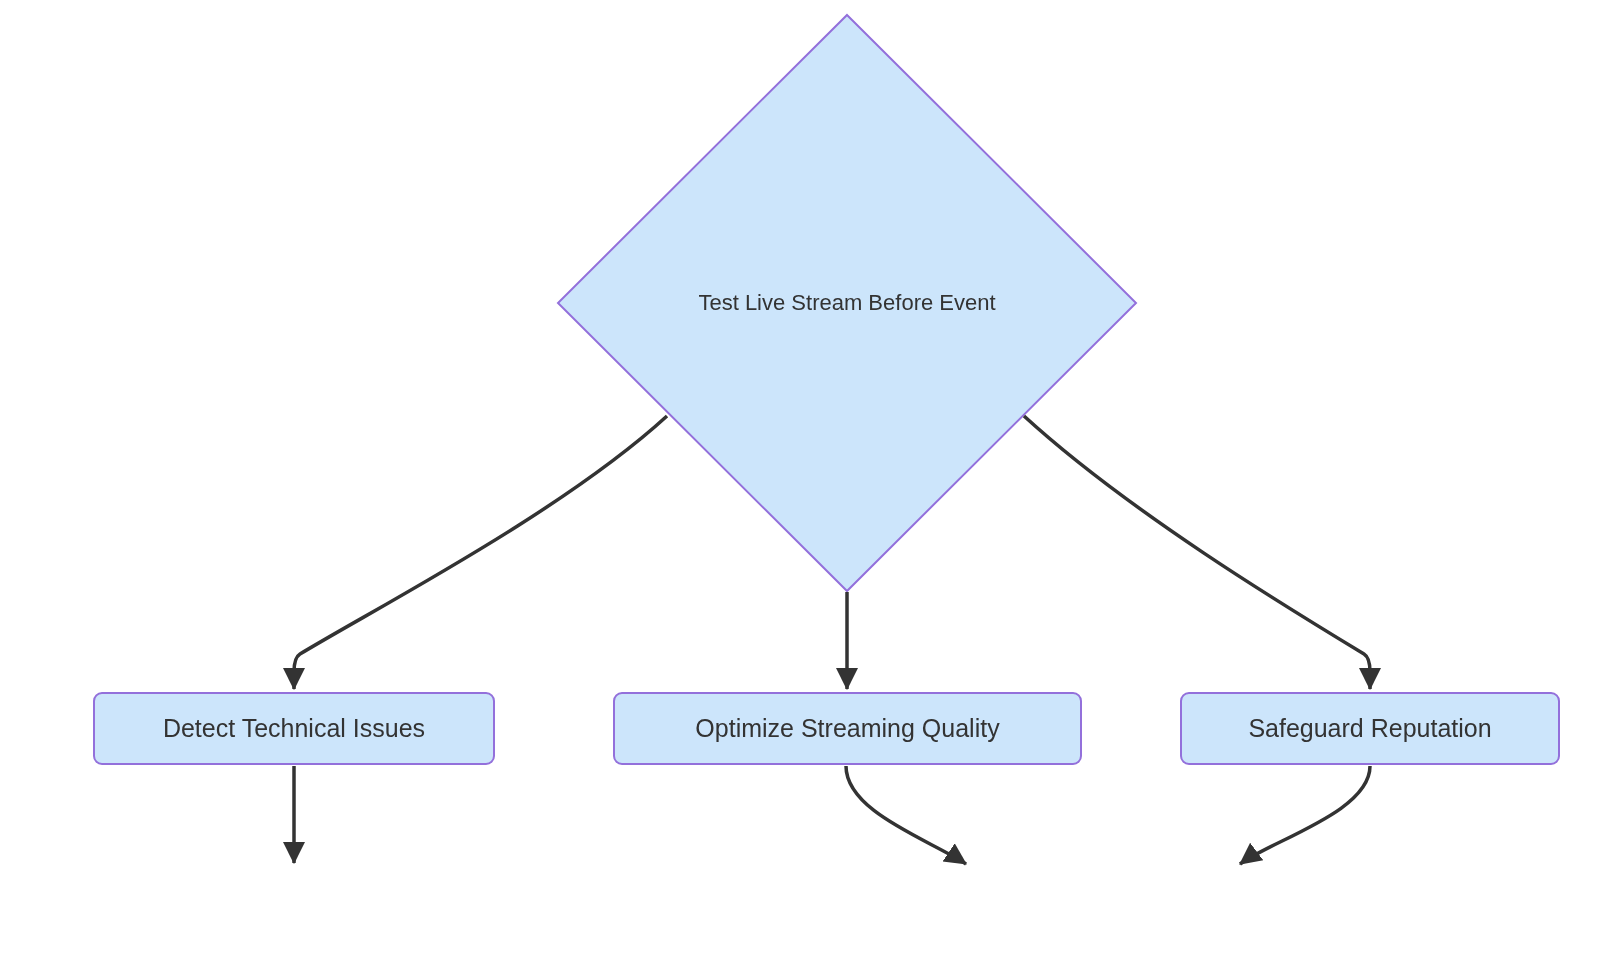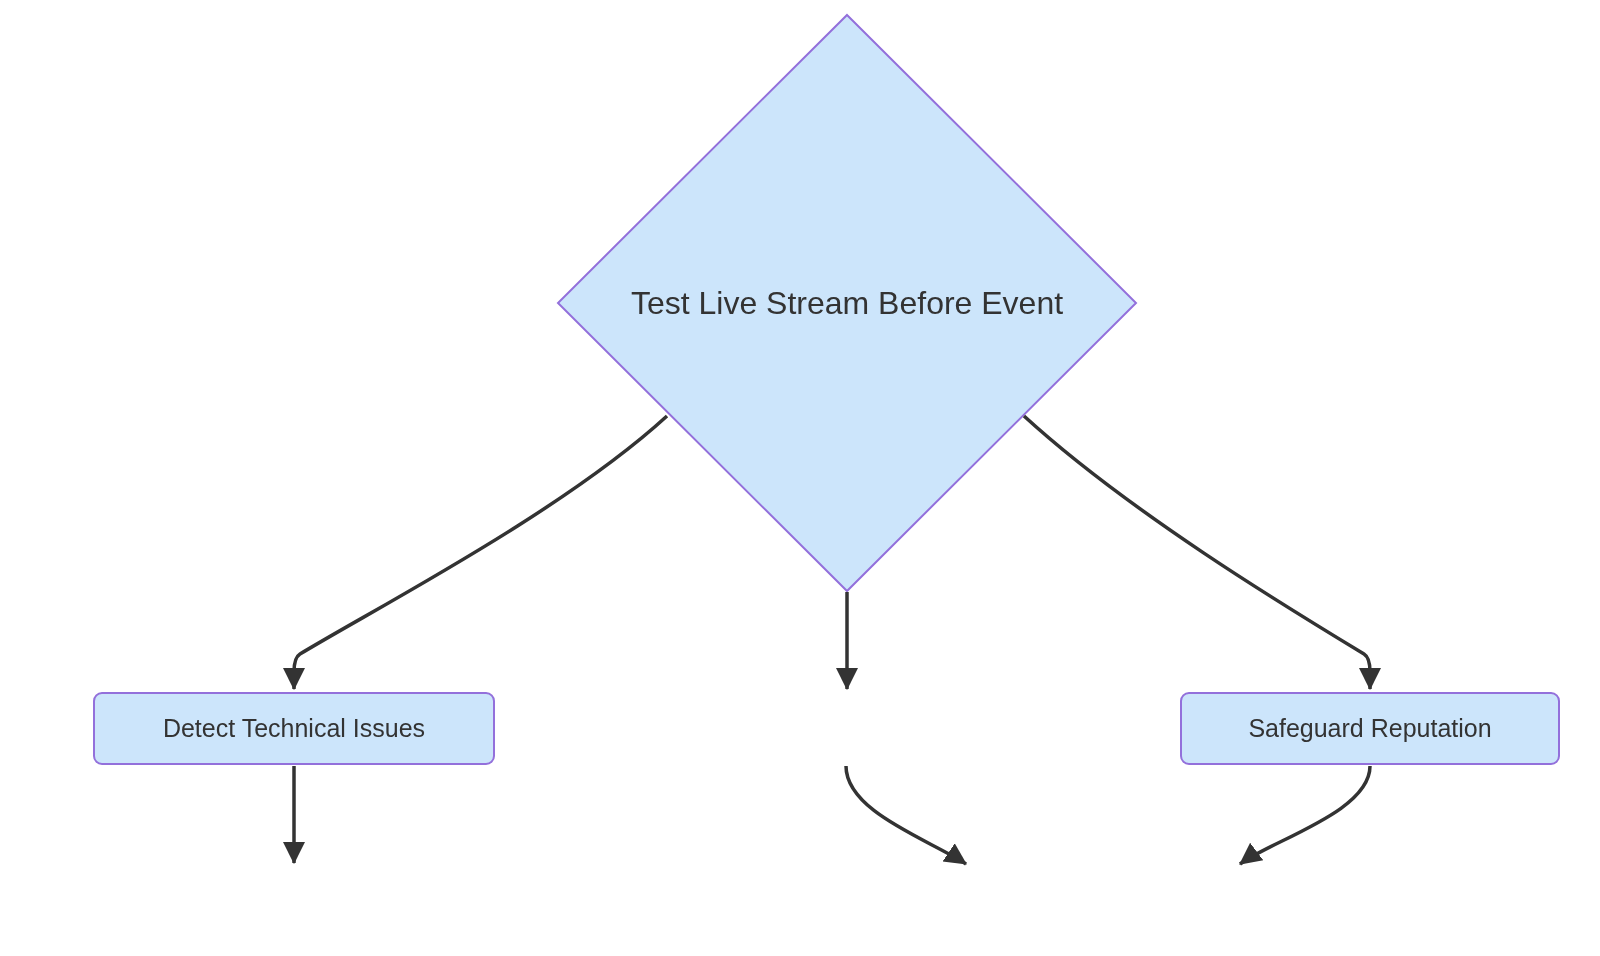--- a/index.html
+++ b/index.html
@@ -28,21 +28,21 @@
     stroke-width: 3.5px;
   }
   .diamond-shape {
     fill: #cce5fb;
     stroke: #9370db;
     stroke-width: 2px;
   }
   .node-label {
     position: absolute;
     color: #333333;
-    font-size: 32px;
+    font-size: 22px;
     line-height: 1.2;
     text-align: center;
     display: flex;
     align-items: center;
     justify-content: center;
   }
   .diamond-label {
     left: 597px;
     top: 270px;
     width: 500px;
@@ -86,18 +86,19 @@
     <path class="edge" d="M1024,416 C1129,512 1288,608 1364,654 C1369,657 1370,666 1370,672 L1370,689" marker-end="url(#arrowhead)"></path>
     <path class="edge" d="M294,766 L294,863" marker-end="url(#arrowhead)"></path>
     <path class="edge" d="M846,766 C846,812 930,840 966,864" marker-end="url(#arrowhead)"></path>
     <path class="edge" d="M1370,766 C1370,812 1272,840 1240,864" marker-end="url(#arrowhead)"></path>
   </svg>
 
   <div class="node-label diamond-label">Test Live Stream Before Event</div>
 
   <div class="node-box box-detect">Detect Technical Issues</div>
 
+  <div class="node-box box-optimize">Optimize Streaming Quality</div>
 
   <div class="node-box box-safeguard">Safeguard Reputation</div>
 
 
 
 </div>
 
 </body></html>

